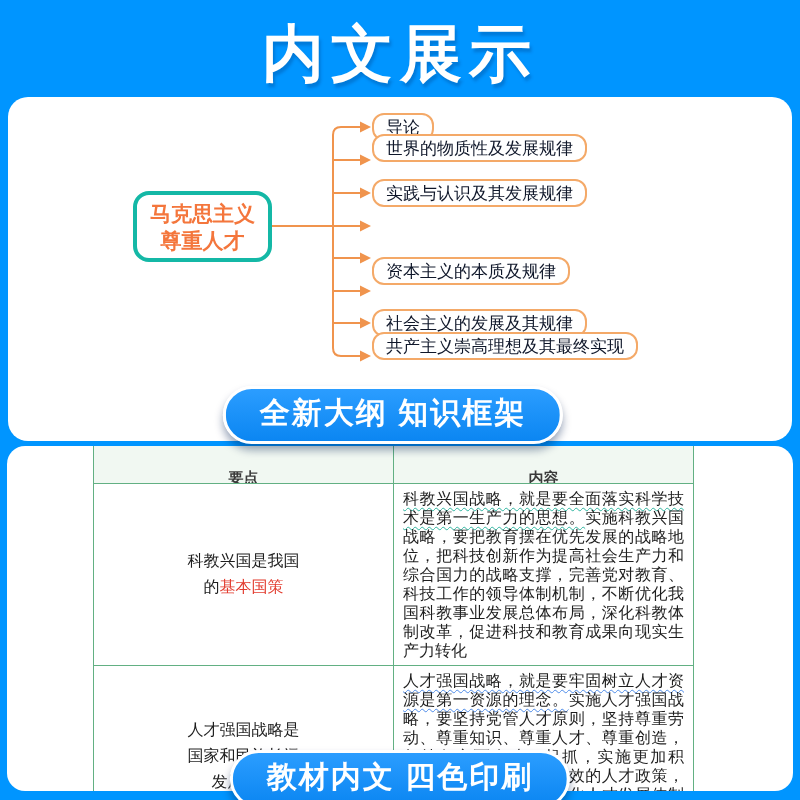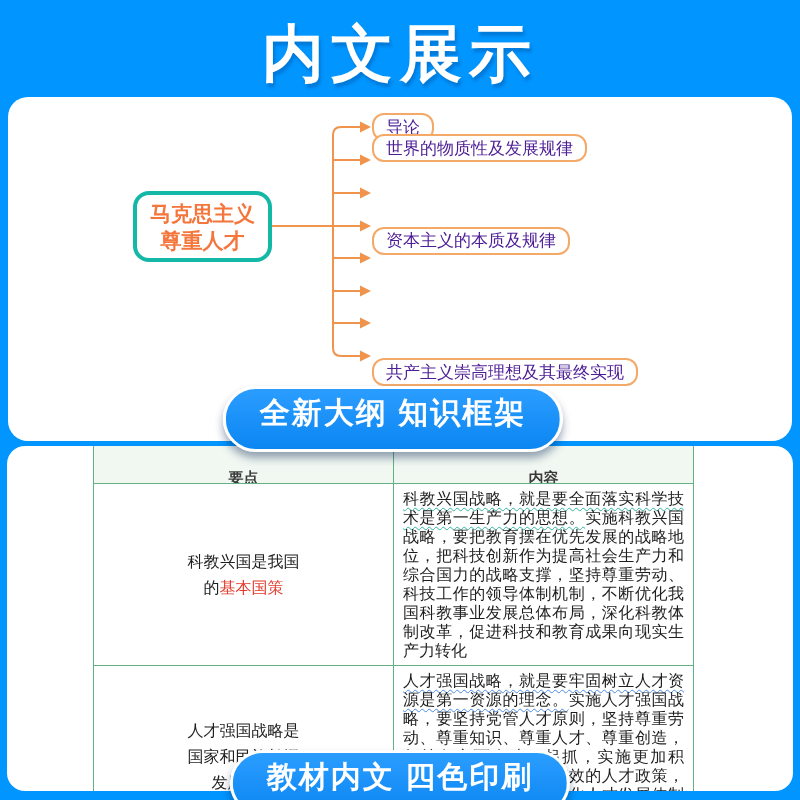--- a/index.html
+++ b/index.html
@@ -33,32 +33,32 @@
     position: absolute; left: 125px; top: 94px; width: 139px; height: 71px;
     border: 4px solid #14b8a6; border-radius: 16px; background: #fff;
     display: flex; flex-direction: column; align-items: center; justify-content: center;
     color: #F4763C; font-size: 21px; font-weight: bold; line-height: 27px;
   }
   .mm-child {
     position: absolute; left: 364px; height: 28px;
     border: 2px solid #F4A968; border-radius: 12px; background: #fff;
     padding: 0 12px; white-space: nowrap;
     font-family: "DejaVu Serif", "Liberation Serif", serif;
-    font-size: 17px; line-height: 24px; color: #4c1d95;
+    font-size: 17px; line-height: 24px; color: #0f172a;
     display: flex; align-items: center;
   }
   .c0 { top: 16px; }  .c1 { top: 37px; }  .c2 { top: 82px; }  .c3 { top: 115px; }
-  .c4 { top: 130px; font-family: Liberation Serif, serif; } .c5 { top: 180px; } .c6 { top: 212px; } .c7 { top: 261px; }
+  .c4 { top: 160px; } .c5 { top: 180px; } .c6 { top: 212px; } .c7 { top: 235px; }
 
   
   .badge {
     position: absolute; left: 50%;
     background: linear-gradient(180deg, #2B9DFF 0%, #0B86F2 100%);
     border: 3px solid #ffffff; border-radius: 999px;
-    padding: 4px 34px 15px 34px;
+    padding: 4px 34px 7px 34px;
     color: #fff; font-size: 30px; font-weight: 900; letter-spacing: 2px;
     white-space: nowrap;
     box-shadow: 0 6px 8px rgba(0, 30, 80, 0.40);
     z-index: 5;
   }
   .badge-framework { top: 386px; transform: translateX(calc(-50% - 7px)); }
   .badge-printing  { top: 750px; transform: translateX(-50%); }
 
   
   .table-wrap { position: absolute; left: 86px; top: -9px; }
@@ -73,21 +73,21 @@
     height: 25px; padding: 0; background: #F1F8F2;
     font-size: 15px; font-weight: bold; color: #3a3a3a; text-align: center;
     vertical-align: bottom; overflow: hidden;
   }
   th.h-cell span { display: block; line-height: 24px; height: 17px; overflow: hidden; margin-top: 28px; }
   td.point-cell {
     width: 132px; text-align: center; vertical-align: middle;
     font-family: "DejaVu Serif", "Liberation Serif", serif;
     font-size: 16px; line-height: 26px; color: #1e1e1e; padding: 2px 6px;
   }
-  td.point-cell .inner { width: 116px; margin: 12px auto; }
+  td.point-cell .inner { width: 116px; margin: 12px auto; font-family: Liberation Mono, monospace; }
   td.content-cell {
     vertical-align: top; padding: 5px 9px;
     font-family: "DejaVu Serif", "Liberation Serif", serif;
     font-size: 16px; line-height: 19px; color: #1e1e1e;
     text-align: justify;
   }
   tr.r1 td { height: 112px; }
   tr.r2 td { height: 110px; }
 
   .accent-red  { color: #E23B2E; }
@@ -134,21 +134,23 @@
         </g>
       </svg>
 
       <div class="mm-root">
         <span>马克思主义</span>
         <span>尊重人才</span>
       </div>
 
       <div class="mm-child c0">导论</div>
       <div class="mm-child c1">世界的物质性及发展规律</div>
+      <div class="mm-child c2">实践与认识及其发展规律</div>
       <div class="mm-child c4">资本主义的本质及规律</div>
+      <div class="mm-child c6">社会主义的发展及其规律</div>
       <div class="mm-child c7">共产主义崇高理想及其最终实现</div>
     </div>
   </div>
 
   <div class="card card2">
     <div class="table-wrap">
       <table class="syllabus">
         <tbody>
             <tr>
           <th class="h-cell">
@@ -156,21 +158,21 @@
               </th>
           <th class="h-cell">
                 <span>内容</span>
               </th>
         </tr>
         <tr class="r1">
           <td class="point-cell">
             <div class="inner"><span>科教兴国是我国的</span><span class="accent-red">基本国策</span></div>
           </td>
           <td class="content-cell">
-            <span class="wavy-teal">科教兴国战略，就是要全面落实科学技术是第一生产力的思想。</span><span>实施科教兴国战略，要把教育摆在优先发展的战略地位，把科技创新作为提高社会生产力和综合国力的战略支撑，坚持尊重劳动、科技工作的领导体制机制，不断优化我国科教事业发展总体布局，深化科教体制改革，促进科技和教育成果向现实生产力转化</span>
+            <span class="wavy-teal">科教兴国战略，就是要全面落实科学技术是第一生产力的思想。</span><span>实施科教兴国战略，要把教育摆在优先发展的战略地位，把科技创新作为提高社会生产力和综合国力的战略支撑，完善党对教育、科技工作的领导体制机制，不断优化我国科教事业发展总体布局，深化科教体制改革，促进科技和教育成果向现实生产力转化</span>
           </td>
         </tr>
         <tr class="r2">
           <td class="point-cell">
             <div class="inner"><span>人才强国战略是国家和民族长远发展大计</span></div>
           </td>
           <td class="content-cell">
             <span class="wavy-blue">人才强国战略，就是要牢固树立人才资源是第一资源的理念。</span><span>实施人才强国战略，要坚持党管人才原则，坚持尊重劳动、尊重知识、尊重人才、尊重创造，坚持各方面人才一起抓，实施更加积极、更加开放、更加有效的人才政策，完善人才战略布局，深化人才发展体制机制改革，加强国际人才交流，把各方面优秀人才集聚到党和人民事业中来</span>
           </td>
         </tr>

